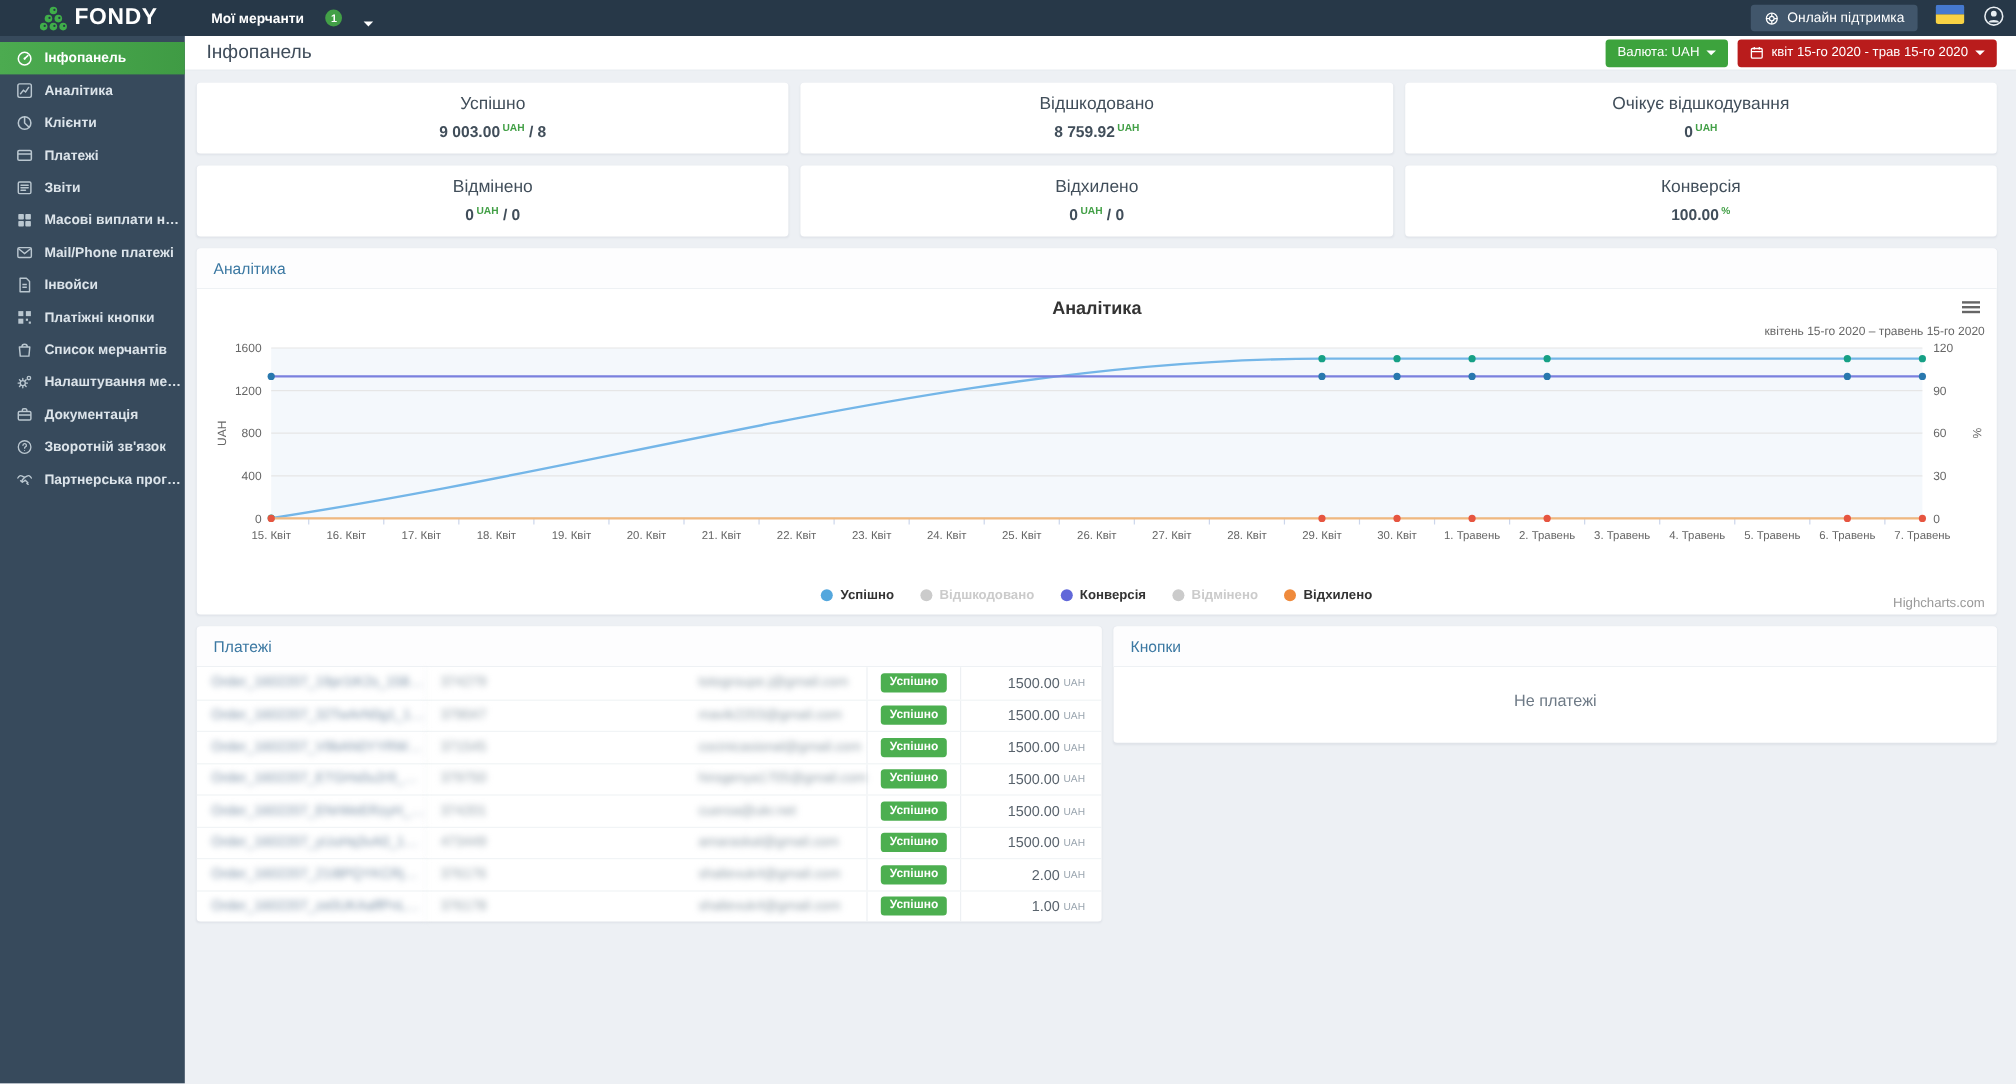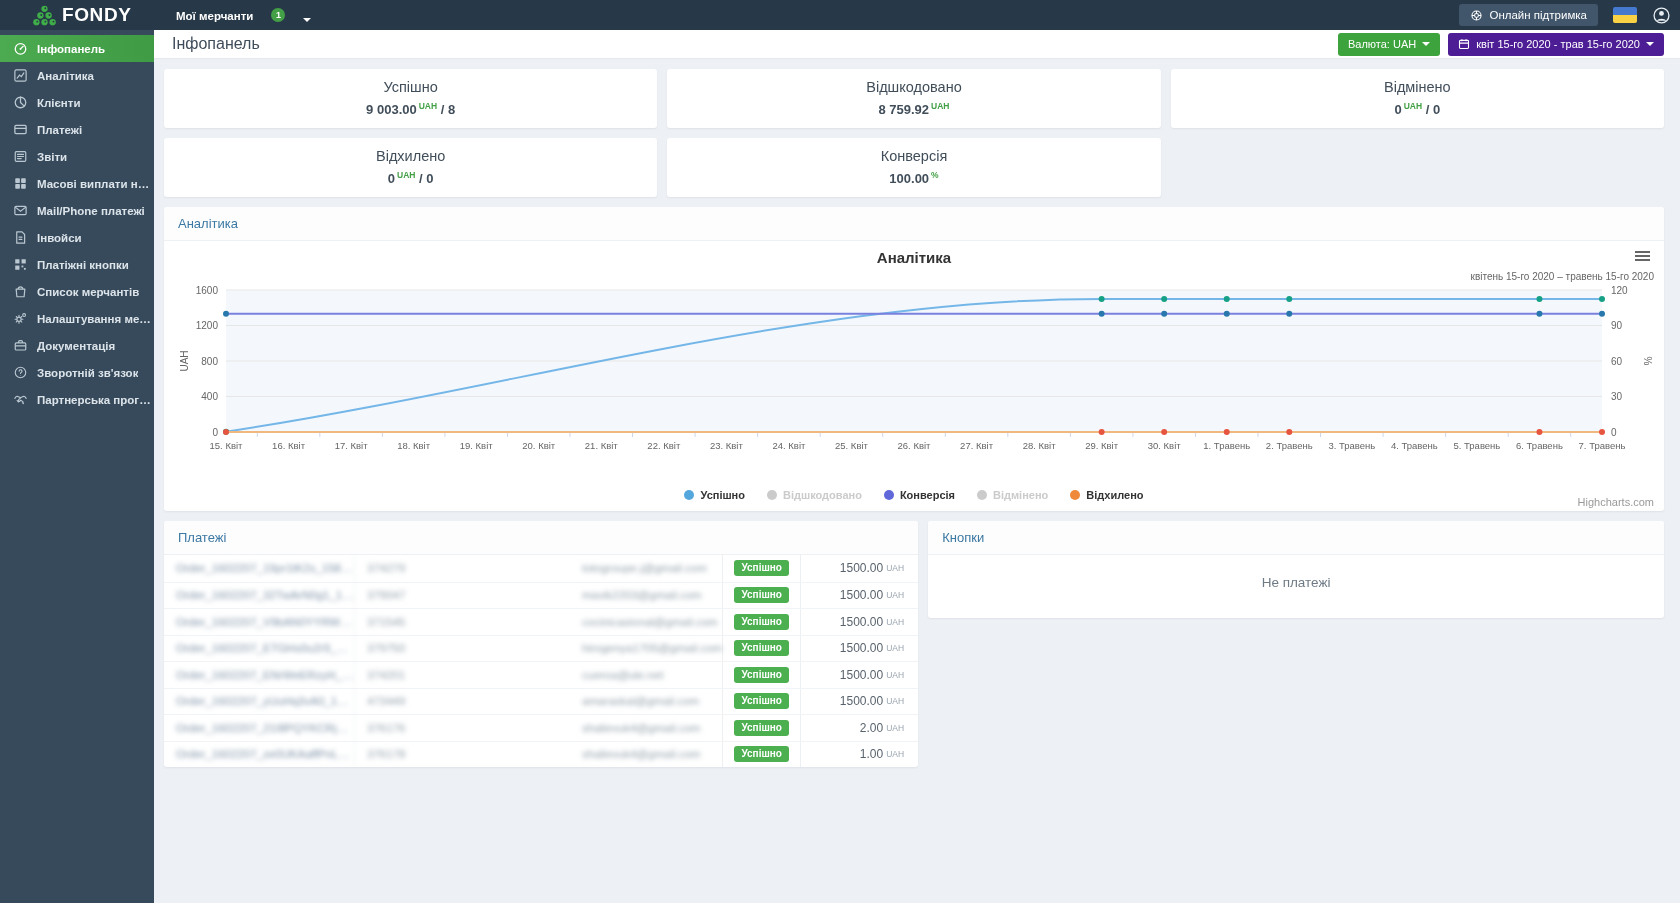--- a/index.html
+++ b/index.html
@@ -5,42 +5,42 @@
 *{margin:0;padding:0;box-sizing:border-box}
 html,body{width:1680px;height:903px}
 body{font-family:"Liberation Sans",sans-serif;background:#edf0f4;position:relative;overflow:hidden}
 
 .topbar{position:absolute;top:0;left:0;right:0;height:30px;background:#273848;display:flex;align-items:center;z-index:6}
 .brand{width:154px;flex:0 0 154px;display:flex;align-items:center;gap:6px;padding-left:33px}
 .brand-text{color:#fff;font-weight:bold;font-size:19px;letter-spacing:.6px}
 .merchants{display:flex;align-items:flex-end;gap:18px;margin-left:22px;color:#fff;font-size:11.5px;font-weight:bold;cursor:pointer}
 .badge-1{background:#43a047;color:#fff;border-radius:50%;width:14px;height:14px;font-size:9px;display:flex;align-items:center;justify-content:center;font-weight:bold}
 .caret{width:0;height:0;border-left:4px solid transparent;border-right:4px solid transparent;border-top:4px solid #fff;display:inline-block}
-.top-right{margin-left:auto;display:flex;align-items:center;gap:15px;padding-right:9px}
+.top-right{margin-left:auto;display:flex;gap:15px;padding-right:9px}
 .support-btn{background:#41566b;color:#fff;font-size:11.5px;height:22px;display:flex;align-items:center;gap:6px;padding:0 11px;border-radius:3px;border:none;cursor:pointer;font-family:inherit}
 .flag{width:24px;height:16px;border-radius:2px;overflow:hidden;flex:0 0 24px}
 .flag .f-top{height:50%;background:#4579cf}
 .flag .f-bot{height:50%;background:#f8d244}
 .user-ic{display:flex;color:#e9eef2;cursor:pointer}
 
 .sidebar{position:absolute;top:30px;left:0;width:154px;bottom:0;background:#374a5c;padding-top:5px;z-index:5}
 .side-item{height:27px;display:flex;align-items:center;gap:9px;padding-left:13px;color:#dce4ea;font-size:11.5px;font-weight:bold;cursor:pointer;white-space:nowrap}
 .side-item .side-icon{width:15px;height:15px;flex:0 0 15px;color:#bac7d0;display:flex;align-items:center}
 .side-item .side-icon svg{width:15px;height:15px}
 .side-label{overflow:hidden;text-overflow:ellipsis}
 .side-item.active{background:linear-gradient(90deg,#4cab50,#3f9b44);color:#fff}
 .side-item.active .side-icon{color:#fff}
 
 .main{position:absolute;left:154px;top:30px;right:0;bottom:0}
 .page-header{height:29px;background:#fff;border-bottom:1px solid #e4e9ee;display:flex;align-items:center;padding:0 16px 0 18px}
 .page-title{font-size:16px;color:#3f4c5a;font-weight:500}
 .header-actions{margin-left:auto;display:flex;gap:8px;align-items:center}
 .hbtn{height:23px;border:none;border-radius:3px;color:#fff;font-size:11px;font-weight:normal;display:flex;align-items:center;gap:6px;padding:0 10px;cursor:pointer;font-family:inherit}
 .btn-green{background:#3da33d}
-.btn-date{background:#4c1d95}
+.btn-date{background:#b91c1c}
 .hbtn .caret{border-top-color:#fff}
 .content{padding:10px 16px 0 10px}
 
 .cards{display:grid;grid-template-columns:1fr 1fr 1fr;gap:10px;margin-bottom:10px}
 .stat-card{background:#fff;border-radius:3px;height:59px;display:flex;flex-direction:column;align-items:center;justify-content:center;box-shadow:0 1px 2px rgba(40,60,80,.07)}
 .stat-title{font-size:14.5px;color:#414e5a;margin-bottom:6px}
 .stat-value{font-size:13px;color:#414e5a;font-weight:bold}
 .stat-value sup{color:#43a047;font-size:8.5px;font-weight:bold;margin-left:2px}
 
 .panel{background:#fff;border-radius:3px;box-shadow:0 1px 2px rgba(40,60,80,.07);margin-bottom:10px}
@@ -282,20 +282,24 @@
   <div class="content">
 
     <div class="cards" id="stat-cards">
         <div class="stat-card">
           <div class="stat-title">Успішно</div>
           <div class="stat-value"><span>9 003.00</span><sup>UAH</sup><span> / 8</span></div>
         </div>
         <div class="stat-card">
           <div class="stat-title">Відшкодовано</div>
           <div class="stat-value"><span>8 759.92</span><sup>UAH</sup></div>
+        </div>
+        <div class="stat-card">
+          <div class="stat-title">Очікує відшкодування</div>
+          <div class="stat-value"><span>0</span><sup>UAH</sup></div>
         </div>
         <div class="stat-card">
           <div class="stat-title">Відмінено</div>
           <div class="stat-value"><span>0</span><sup>UAH</sup><span> / 0</span></div>
         </div>
         <div class="stat-card">
           <div class="stat-title">Відхилено</div>
           <div class="stat-value"><span>0</span><sup>UAH</sup><span> / 0</span></div>
         </div>
         <div class="stat-card">

